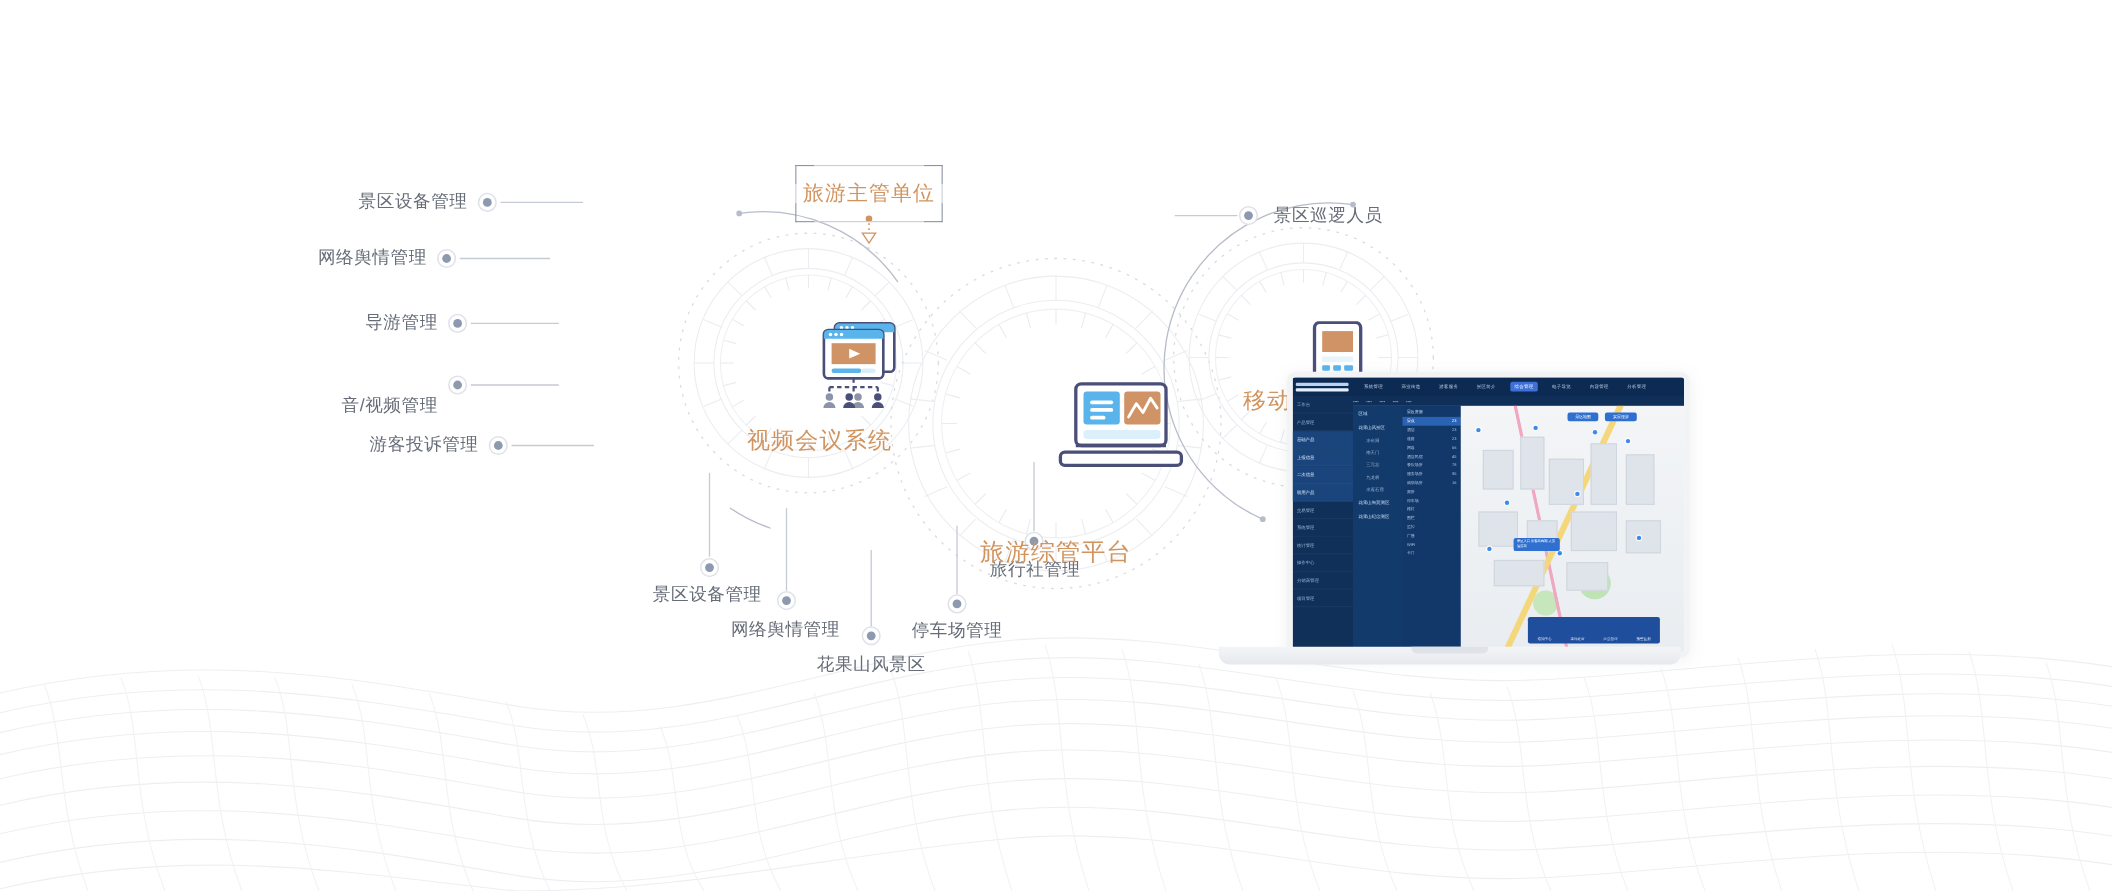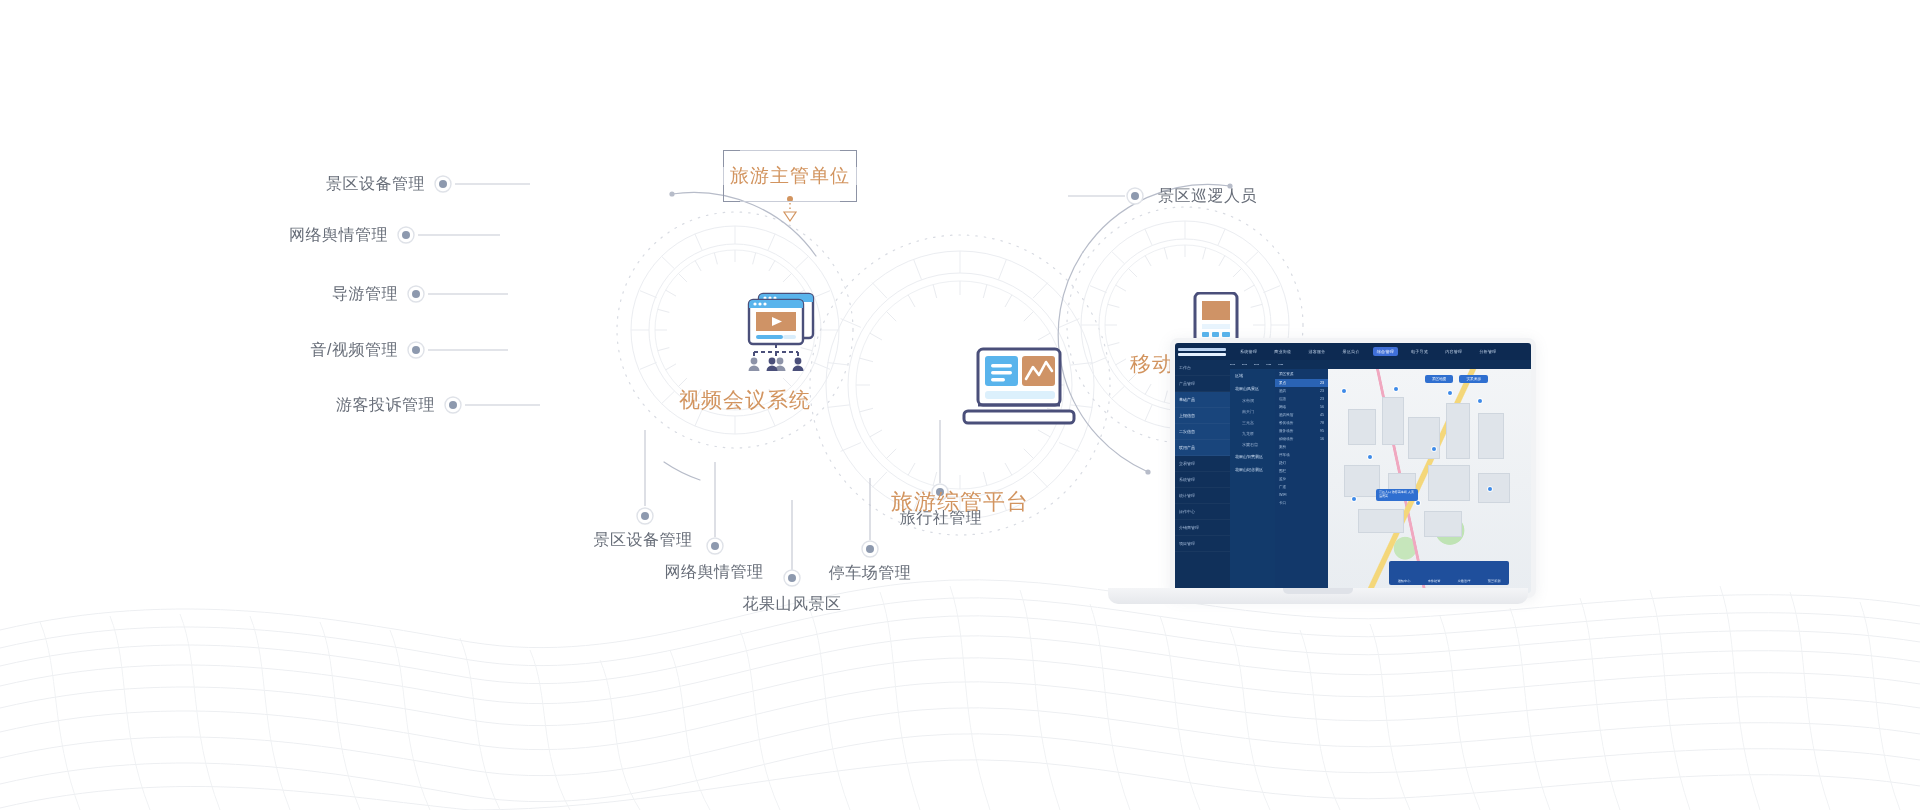--- a/index.html
+++ b/index.html
@@ -487,21 +487,21 @@
       <span class="corner c-tl"></span>
       <span class="corner c-tr"></span>
       <span class="corner c-bl"></span>
       <span class="corner c-br"></span>
       <span>旅游主管单位</span>
     </div>
 
     <div class="node-label right-align" style="left:425px;top:184px;">景区设备管理</div>
     <div class="node-label right-align" style="left:388px;top:235px;">网络舆情管理</div>
     <div class="node-label right-align" style="left:398px;top:294px;">导游管理</div>
-    <div class="node-label right-align" style="left:398px;top:350px;">音/视频管理</div>
+    <div class="node-label right-align" style="left:398px;top:369px;">音/视频管理</div>
     <div class="node-label right-align" style="left:435px;top:405px;">游客投诉管理</div>
 
     <div class="node-label left-align" style="left:1158px;top:196px;">景区巡逻人员</div>
 
     <div class="node-label center-align" style="left:643px;top:530px;">景区设备管理</div>
     <div class="node-label center-align" style="left:714px;top:562px;">网络舆情管理</div>
     <div class="node-label center-align" style="left:792px;top:594px;">花果山风景区</div>
     <div class="node-label center-align" style="left:870px;top:563px;text-align:center;">停车场管理</div>
     <div class="node-label center-align" style="left:941px;top:508px;">旅行社管理</div>
   </div>

